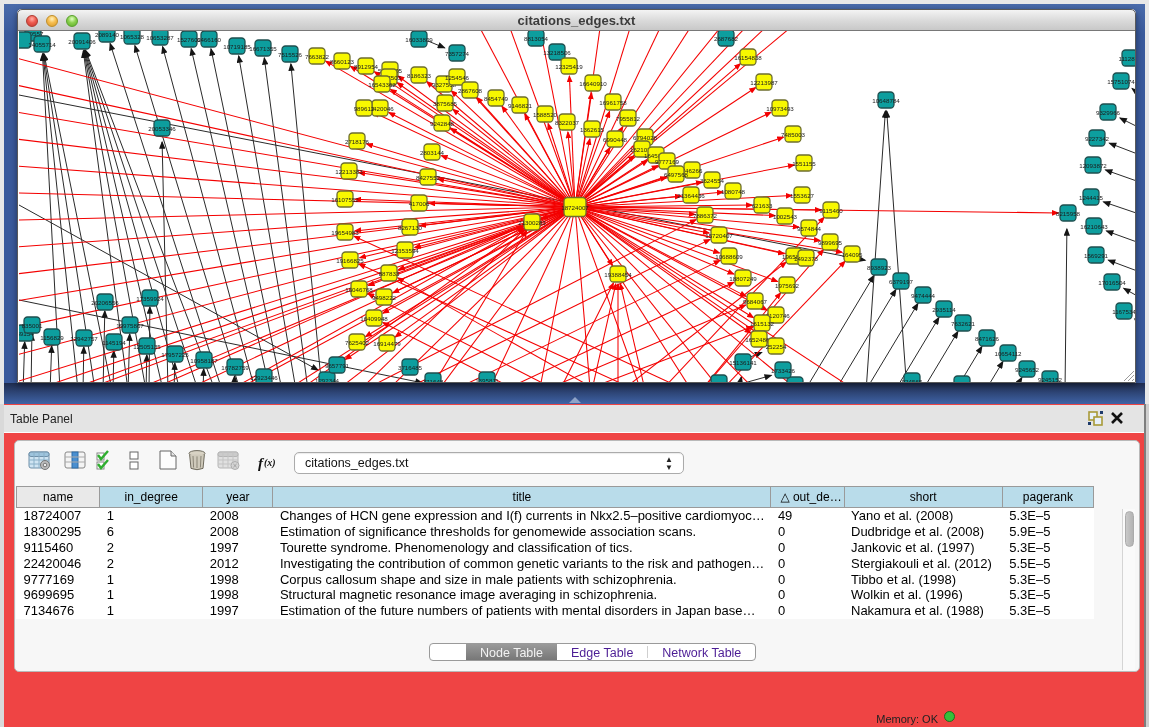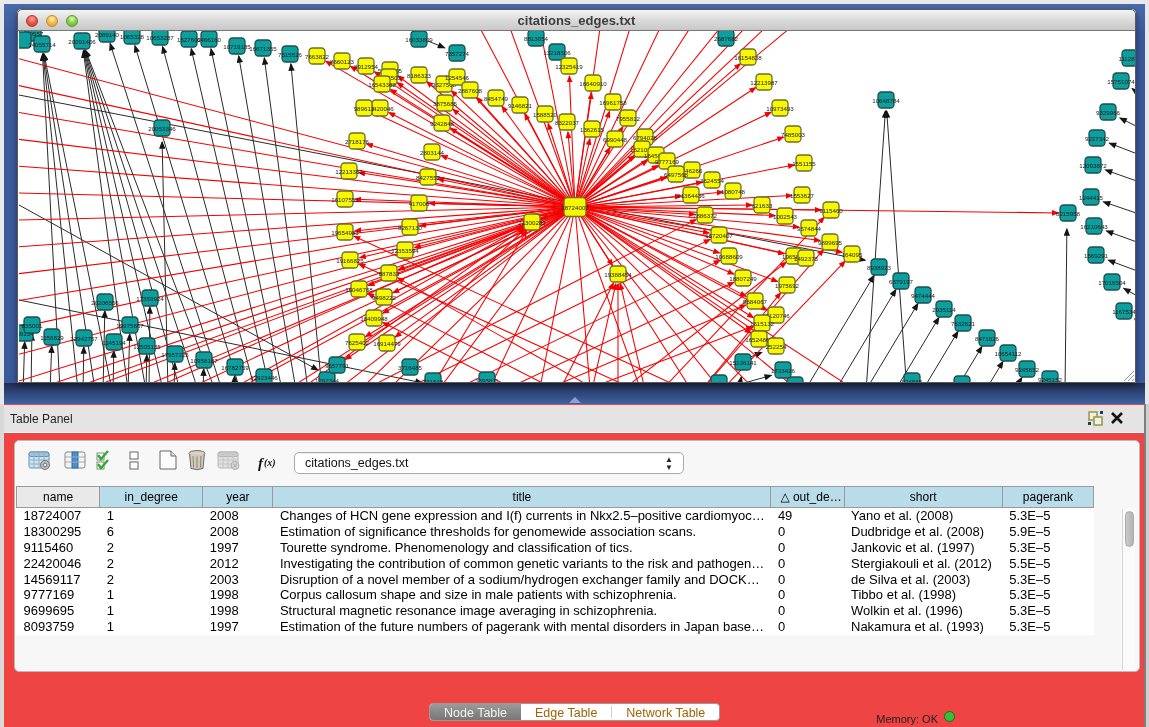--- a/index.html
+++ b/index.html
@@ -39,23 +39,23 @@
   width:1078px; font-size:13px; color:#000; background:#fff; }
 #grid th { height:21px; font-weight:normal; font-size:12px; background:#b9dcea;
   border:1px solid #9a9a9a; border-top:1px solid #9a9a9a; padding:0 9px; overflow:hidden; white-space:nowrap;}
 #grid th.first { background:#e9e9e9; }
 #grid td { height:15.9px; padding:0 7px; overflow:hidden; white-space:nowrap; border:none; }
 #grid td.c4 { }
 #vscroll { position:absolute; right:4px; top:68px; width:13px; height:161px; background:#fafafa;
   border-left:1px solid #d5d5d5;}
 #vthumb { position:absolute; left:1.5px; top:2px; width:9px; height:36px; border-radius:5px;
   background:linear-gradient(90deg,#c9c9c9,#b3b3b3); border:1px solid #ababab;}
-#tabs { position:absolute; left:429px; top:703px; height:18px; display:flex;
-  border:1px solid #9a9a9a; border-radius:4px; overflow:hidden; background:#fff; }
-#tabs .tab { font-size:12.5px; padding:1px 14px 0; line-height:17px; color:#a16207; }
+#tabs { position:absolute; left:429px; top:643px; height:18px; display:flex;
+  border:1px solid #9a9a9a; border-radius:4px; overflow:hidden; background:#fff;padding-left:36px; }
+#tabs .tab { font-size:12.5px; padding:1px 14px 0; line-height:17px; color:#4c1d95; }
 #tabs .sel { background:linear-gradient(#9a9a9a,#777); color:#f2f2f2; }
 #tabs .sep { width:1px; background:#cfcfcf; margin:2px 0; }
 #status { position:absolute; left:0; top:705px; width:968px; height:22px; }
 #status .mem { position:absolute; right:30px; top:8px; font-size:11px; color:#222; }
 #status .dot { position:absolute; right:13px; top:6px; width:11px; height:11px; border-radius:50%;
   background:#35c03a; border:1px solid #1d6b20; }
 #rightedge { position:absolute; right:0; top:404px; width:5px; height:323px; background:#cfcfcf; border-left:2px solid #7e7e7e;}
 </style></head>
 <body>
 <div id="app">
@@ -696,53 +696,44 @@
 <tr>
               <td class="c0">22420046</td>
               <td class="c1">2</td>
               <td class="c2">2012</td>
               <td class="c3">Investigating the contribution of common genetic variants to the risk and pathogen…</td>
               <td class="c4">0</td>
               <td class="c5">Stergiakouli et al. (2012)</td>
               <td class="c6">5.5E–5</td>
             </tr>
 <tr>
-              <td class="c0">14569117</td>
-              <td class="c1">2</td>
-              <td class="c2">2003</td>
-              <td class="c3">Disruption of a novel member of a sodium/hydrogen exchanger family and DOCK…</td>
-              <td class="c4">0</td>
-              <td class="c5">de Silva et al. (2003)</td>
-              <td class="c6">5.3E–5</td>
-            </tr>
-<tr>
               <td class="c0">9777169</td>
               <td class="c1">1</td>
               <td class="c2">1998</td>
               <td class="c3">Corpus callosum shape and size in male patients with schizophrenia.</td>
               <td class="c4">0</td>
               <td class="c5">Tibbo et al. (1998)</td>
               <td class="c6">5.3E–5</td>
             </tr>
 <tr>
               <td class="c0">9699695</td>
               <td class="c1">1</td>
               <td class="c2">1998</td>
               <td class="c3">Structural magnetic resonance image averaging in schizophrenia.</td>
               <td class="c4">0</td>
               <td class="c5">Wolkin et al. (1996)</td>
               <td class="c6">5.3E–5</td>
             </tr>
 <tr>
-              <td class="c0">8093759</td>
+              <td class="c0">7134676</td>
               <td class="c1">1</td>
               <td class="c2">1997</td>
-              <td class="c3">Estimation of the future numbers of pagerank with mental disorders in Japan base…</td>
+              <td class="c3">Estimation of the future numbers of patients with mental disorders in Japan base…</td>
               <td class="c4">0</td>
-              <td class="c5">Nakamura et al. (1993)</td>
+              <td class="c5">Nakamura et al. (1988)</td>
               <td class="c6">5.3E–5</td>
             </tr>
       </tbody>
         </table>
       <div id="vscroll">
           <div id="vthumb"></div>
         </div>
     </div>
   </div>
   <div id="tabs">

